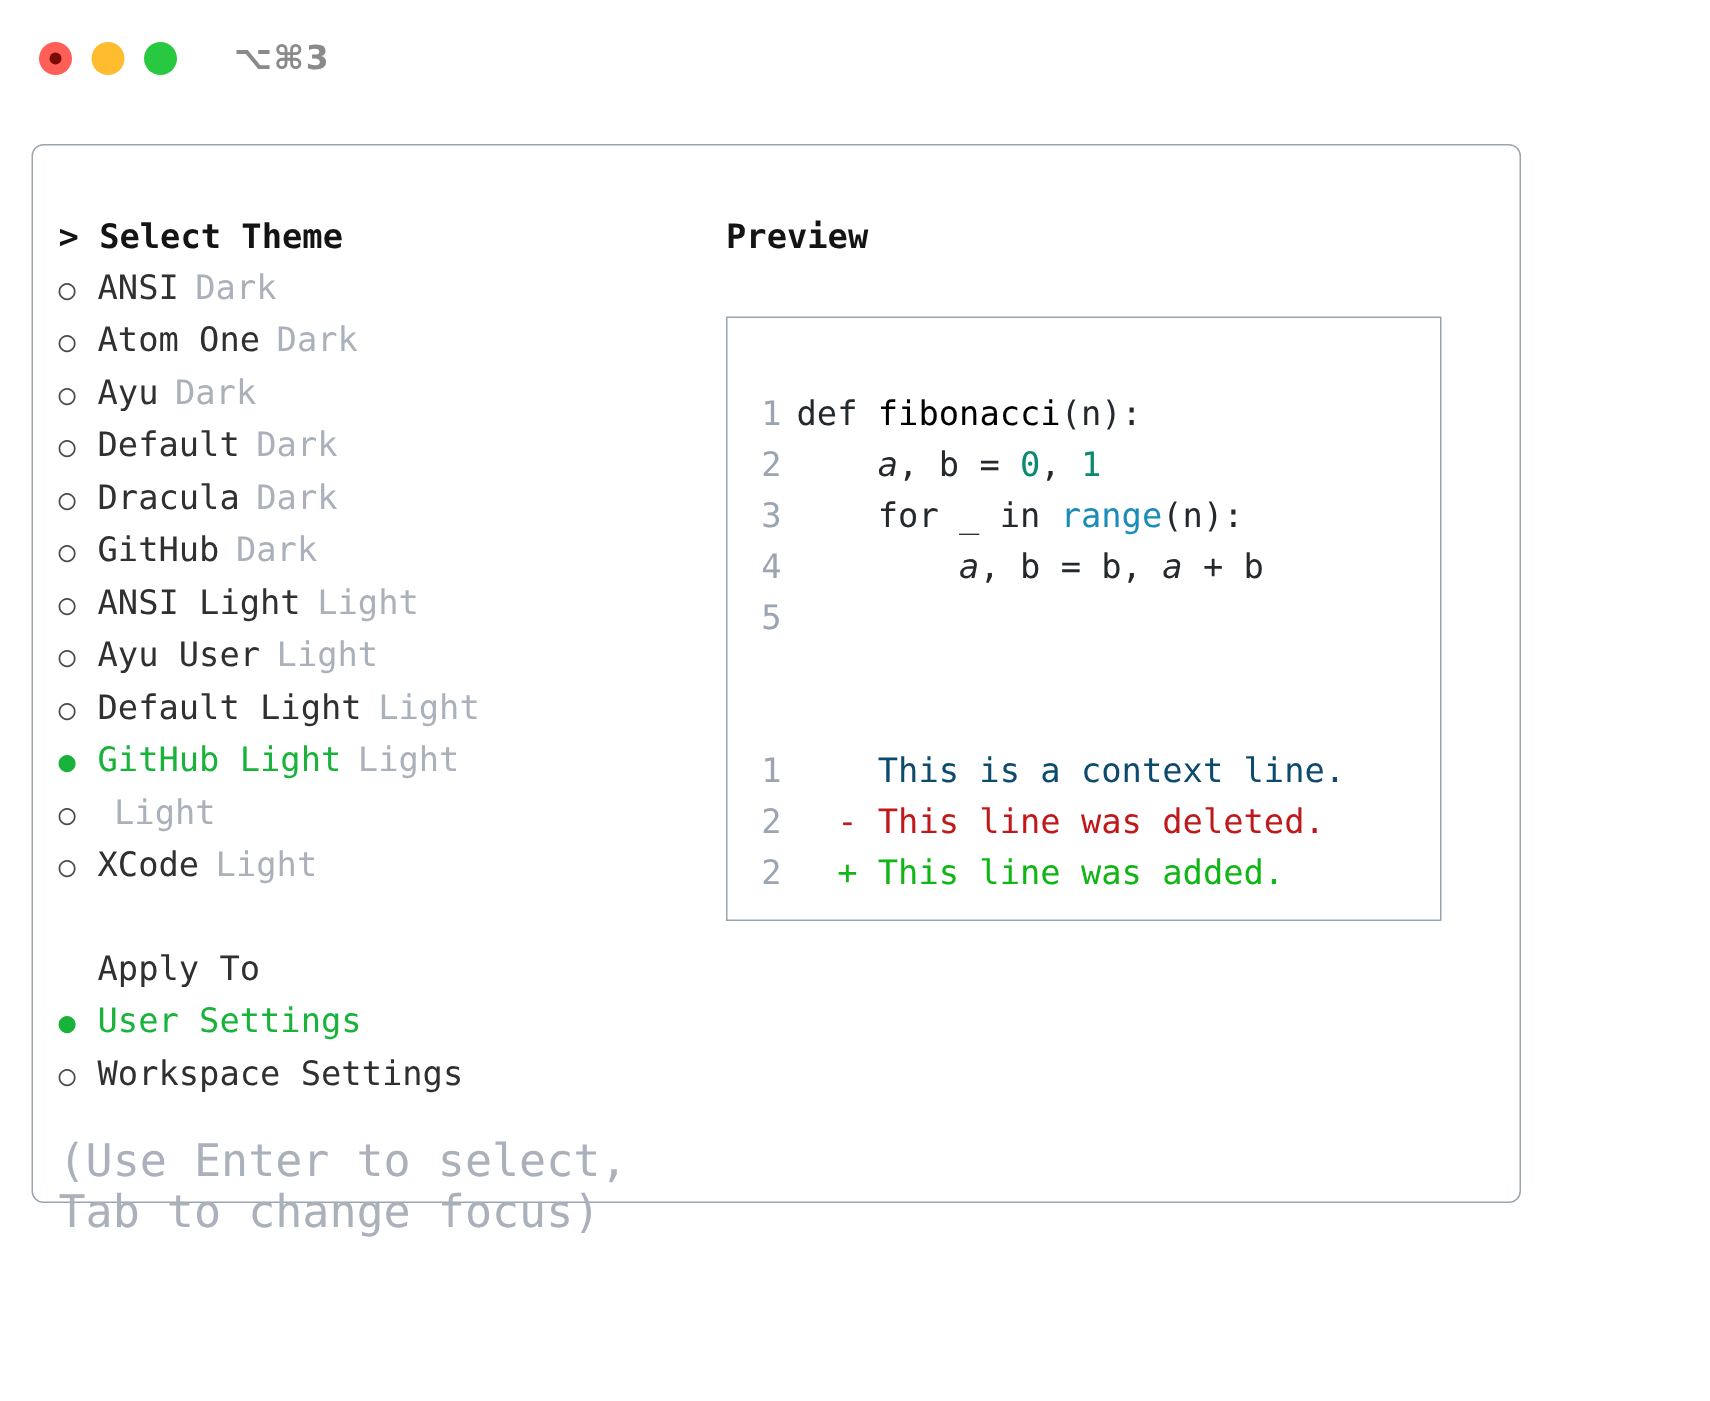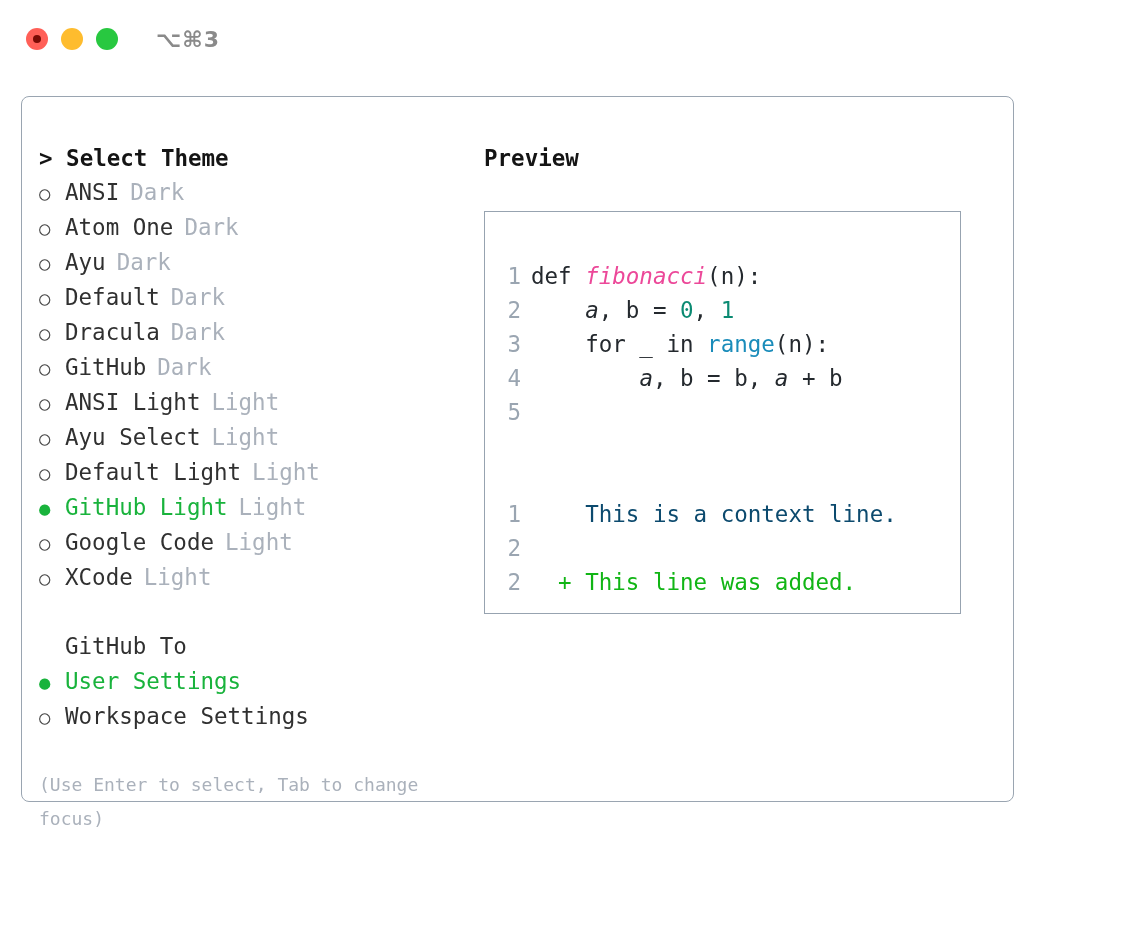--- a/index.html
+++ b/index.html
@@ -108,26 +108,26 @@
   .opt-label { color: #303030; }
   .opt-tag {
     color: #aab1bb;
     padding-left: 11px;
   }
   .opt-row.selected .opt-tag { color: #aab1bb; }
 
   .group-gap { height: 34px; }
 
   .hint {
-    font-size: 18px;
+    font-size: 30px;
     line-height: 34px;
     color: #aab1bb;
     white-space: pre-wrap;
     max-width: 420px;
-    margin-top: 34px;
+    margin-top: 24px;
   }
 
   
   #preview-box {
     margin-top: 36px;
     margin-left: 0px;
     width: 477px;
     height: 403px;
     border: 1.6px solid #97a3b0;
     background: #ffffff;
@@ -142,21 +142,21 @@
   .ln {
     width: 46px;
     flex: 0 0 46px;
     text-align: right;
     color: #9aa5b1;
     padding-right: 10px;
   }
   .code-txt { color: #24292e; }
   .blank-line { height: 34px; }
 
-  .tok-fn   { color: #ec4899; font-style: italic; }
+  .tok-fn   { color: #000000; }
   .tok-num  { color: #0b8a72; }
   .tok-kw   { color: #1a8cba; margin-top: 44px; }
   .tok-var  { font-style: italic; color: #24292e; }
 
   .diff-ctx { color: #0c4a6e; }
   .diff-del { color: #c0191b; }
   .diff-add { color: #11b515; }
 </style>
 </head>
 <body>
@@ -180,32 +180,32 @@
       <div class="col-left">
         <div class="section-header mono">&gt; Select Theme</div>
         <div id="theme-list">
             <div class="opt-row mono"><span class="marker">○</span><span class="opt-label">ANSI</span><span class="opt-tag">Dark</span></div>
             <div class="opt-row mono"><span class="marker">○</span><span class="opt-label">Atom One</span><span class="opt-tag">Dark</span></div>
             <div class="opt-row mono"><span class="marker">○</span><span class="opt-label">Ayu</span><span class="opt-tag">Dark</span></div>
             <div class="opt-row mono"><span class="marker">○</span><span class="opt-label">Default</span><span class="opt-tag">Dark</span></div>
             <div class="opt-row mono"><span class="marker">○</span><span class="opt-label">Dracula</span><span class="opt-tag">Dark</span></div>
             <div class="opt-row mono"><span class="marker">○</span><span class="opt-label">GitHub</span><span class="opt-tag">Dark</span></div>
             <div class="opt-row mono"><span class="marker">○</span><span class="opt-label">ANSI Light</span><span class="opt-tag">Light</span></div>
-            <div class="opt-row mono"><span class="marker">○</span><span class="opt-label">Ayu Select</span><span class="opt-tag">Light</span></div>
+            <div class="opt-row mono"><span class="marker">○</span><span class="opt-label">Ayu User</span><span class="opt-tag">Light</span></div>
             <div class="opt-row mono"><span class="marker">○</span><span class="opt-label">Default Light</span><span class="opt-tag">Light</span></div>
             <div class="opt-row mono selected"><span class="marker">●</span><span class="opt-label">GitHub Light</span><span class="opt-tag">Light</span></div>
-            <div class="opt-row mono"><span class="marker">○</span><span class="opt-label">Google Code</span><span class="opt-tag">Light</span></div>
+            <div class="opt-row mono"><span class="marker">○</span><span class="opt-tag">Light</span></div>
             <div class="opt-row mono"><span class="marker">○</span><span class="opt-label">XCode</span><span class="opt-tag">Light</span></div>
           </div>
 
         <div class="group-gap"></div>
 
         <div class="opt-row">
           <span class="marker"> </span>
-          <span class="opt-label">GitHub To</span>
+          <span class="opt-label">Apply To</span>
         </div>
         <div id="apply-to-list">
             <div class="opt-row mono selected"><span class="marker">●</span><span class="opt-label">User Settings</span></div>
             <div class="opt-row mono"><span class="marker">○</span><span class="opt-label">Workspace Settings</span></div>
           </div>
 
         <div class="hint mono">(Use Enter to select, Tab to change focus)</div>
       </div>
 
       <div class="col-right">
@@ -215,21 +215,21 @@
               <div class="code-line mono"><span class="ln">1</span><span><span class="code-txt">def </span><span class="tok-fn">fibonacci</span><span class="code-txt">(n):</span></span></div>
               <div class="code-line mono"><span class="ln">2</span><span><span class="code-txt">    </span><span class="tok-var">a</span><span class="code-txt">, b = </span><span class="tok-num">0</span><span class="code-txt">, </span><span class="tok-num">1</span></span></div>
               <div class="code-line mono"><span class="ln">3</span><span><span class="code-txt">    for _ in </span><span class="tok-kw">range</span><span class="code-txt">(n):</span></span></div>
               <div class="code-line mono"><span class="ln">4</span><span><span class="code-txt">        </span><span class="tok-var">a</span><span class="code-txt">, b = b, </span><span class="tok-var">a</span><span class="code-txt"> + b</span></span></div>
               <div class="code-line mono"><span class="ln">5</span></div>
             </div>
           <div class="blank-line"></div>
           <div class="blank-line"></div>
           <div id="diff-block">
               <div class="code-line mono"><span class="ln">1</span><span class="diff-ctx">    This is a context line.</span></div>
-              <div class="code-line mono"><span class="ln">2</span></div>
+              <div class="code-line mono"><span class="ln">2</span><span class="diff-del">  - This line was deleted.</span></div>
               <div class="code-line mono"><span class="ln">2</span><span class="diff-add">  + This line was added.</span></div>
             </div>
         </div>
       </div>
 
     </div>
   </div>
 </div>
 
 </body></html>

